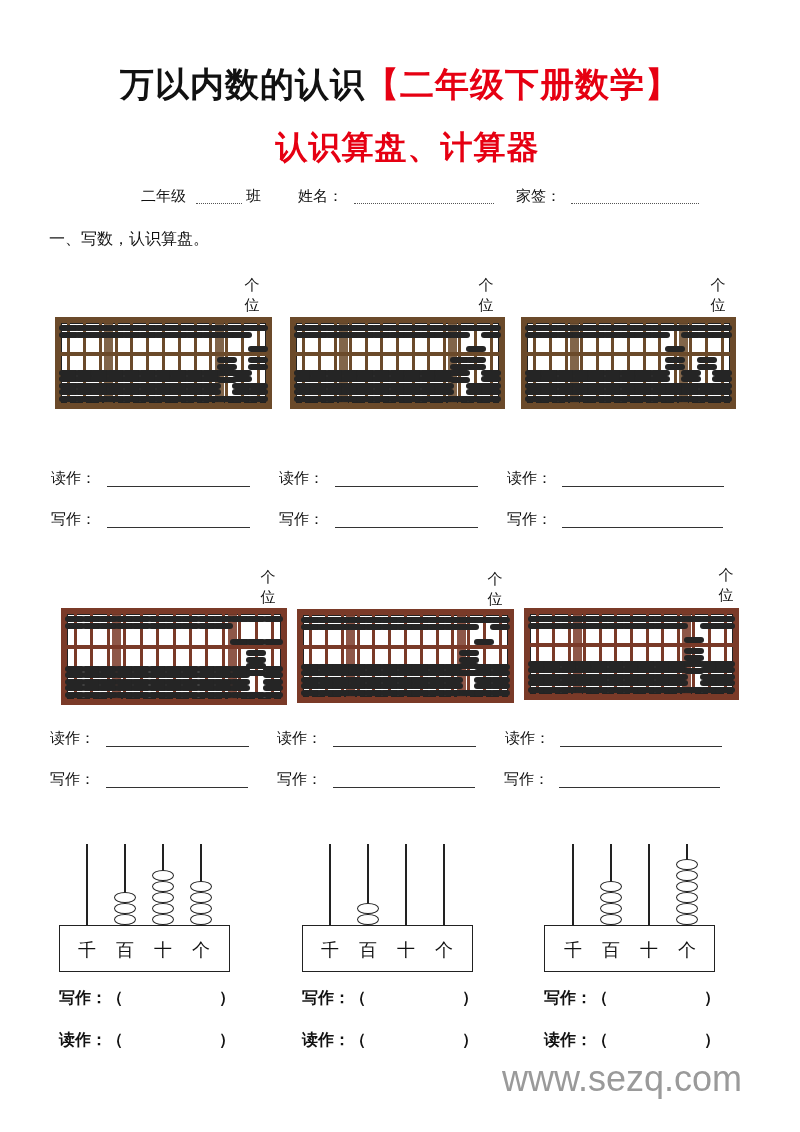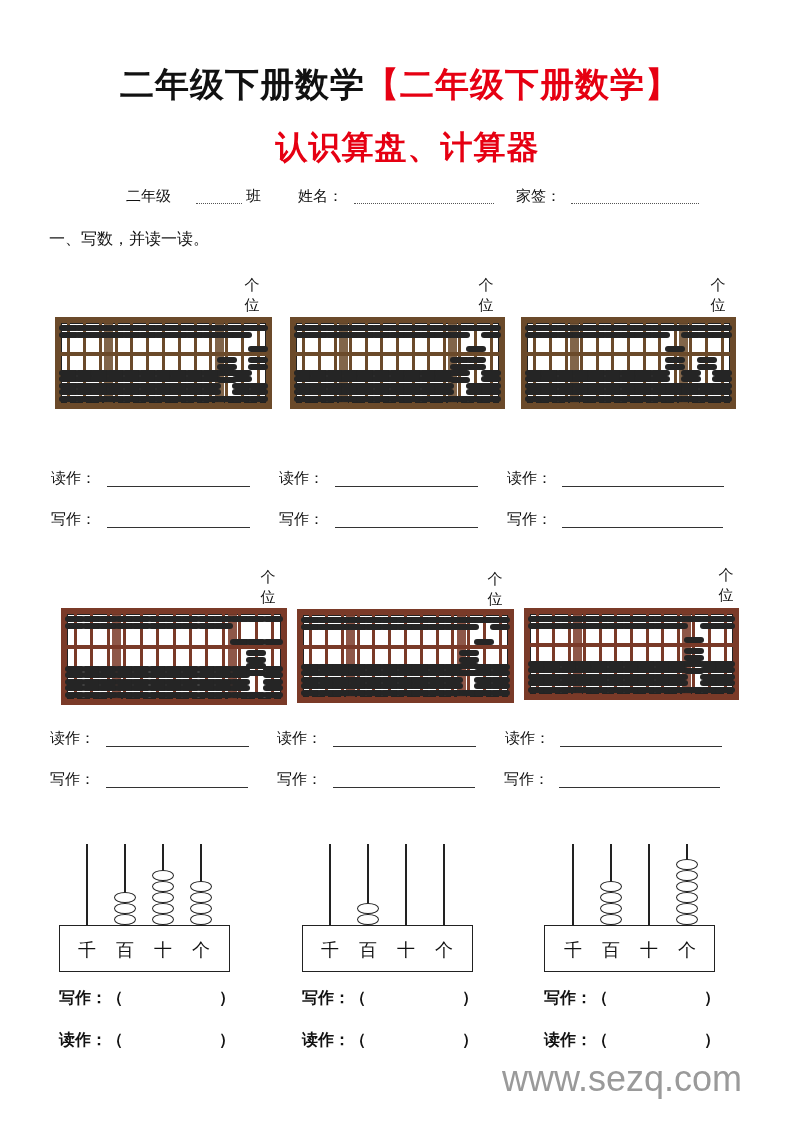--- a/index.html
+++ b/index.html
@@ -34,35 +34,35 @@
   .s-bead { position: absolute; width: 22px; height: 11px; border: 1.5px solid #222; border-radius: 50%; box-sizing: border-box; background: #fff; }
   .paren-row { position: absolute; font-size: 16px; font-weight: bold; white-space: nowrap; }
 
   .watermark { position: absolute; top: 1058px; left: 502px; font-size: 36px; color: #9a9a9a;
                font-family: "Liberation Sans", sans-serif; }
 </style>
 </head>
 <body>
 
 <div class="title1">
-  <span class="black">二年级下册数学</span><span class="red">【二年级下册数学】</span>
+  <span class="black">万以内数的认识</span><span class="red">【二年级下册数学】</span>
 </div>
 <div class="title2">认识算盘、计算器</div>
 
 <div class="info">
-  <span style="left:126px">二年级</span>
+  <span style="left:141px">二年级</span>
   <div class="dotline" style="left:196px; top:16px; width:46px;"></div>
   <span style="left:246px">班</span>
   <span style="left:298px">姓名：</span>
   <div class="dotline" style="left:354px; top:16px; width:140px;"></div>
   <span style="left:516px">家签：</span>
   <div class="dotline" style="left:571px; top:16px; width:128px;"></div>
 </div>
 
-<div class="section">一、写数，并读一读。</div>
+<div class="section">一、写数，认识算盘。</div>
 
 <div id="row1">
     <div class="abacus-wrap" style="left: 0px; top: 0px;">
       <div class="place-label" style="left: 243px; top: 275px;">
         <div>个</div>
         <div>位</div>
       </div>
       <div class="abacus" style="left: 55px; top: 317px; width: 217px; height: 92px; border: 6px solid rgb(107, 74, 42); background: rgb(255, 255, 255); box-shadow: rgb(34, 34, 34) 0px 0px 0px 1px inset;">
         <div class="beam" style="top: 29px; background: rgb(107, 74, 42);"></div>
         <div class="divider-col" style="left: 43.3077px; top: 0px; height: 80px; background: rgb(107, 74, 42); opacity: 0.85;"></div>

